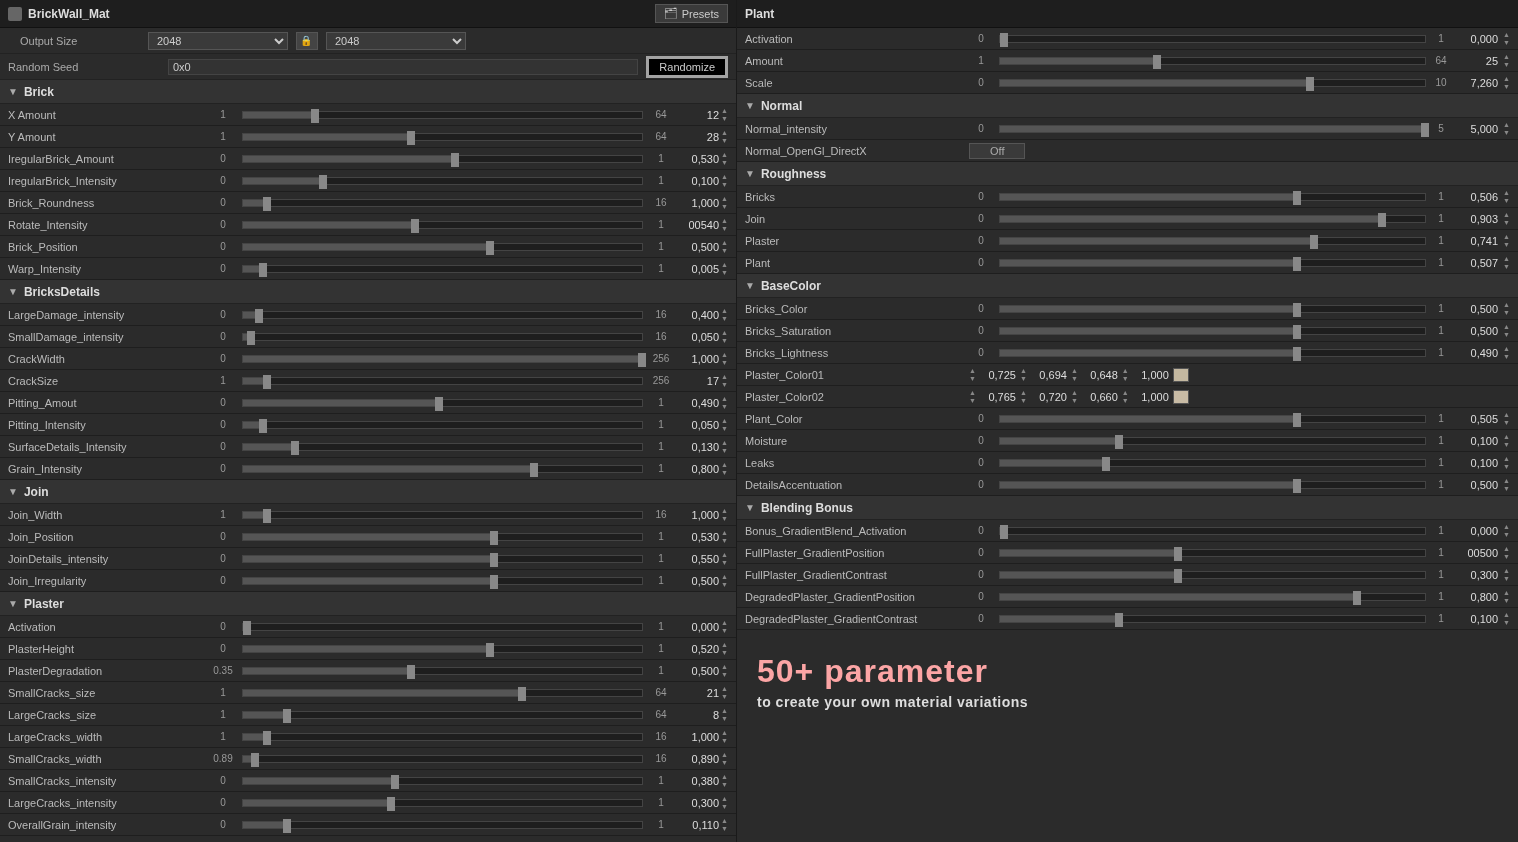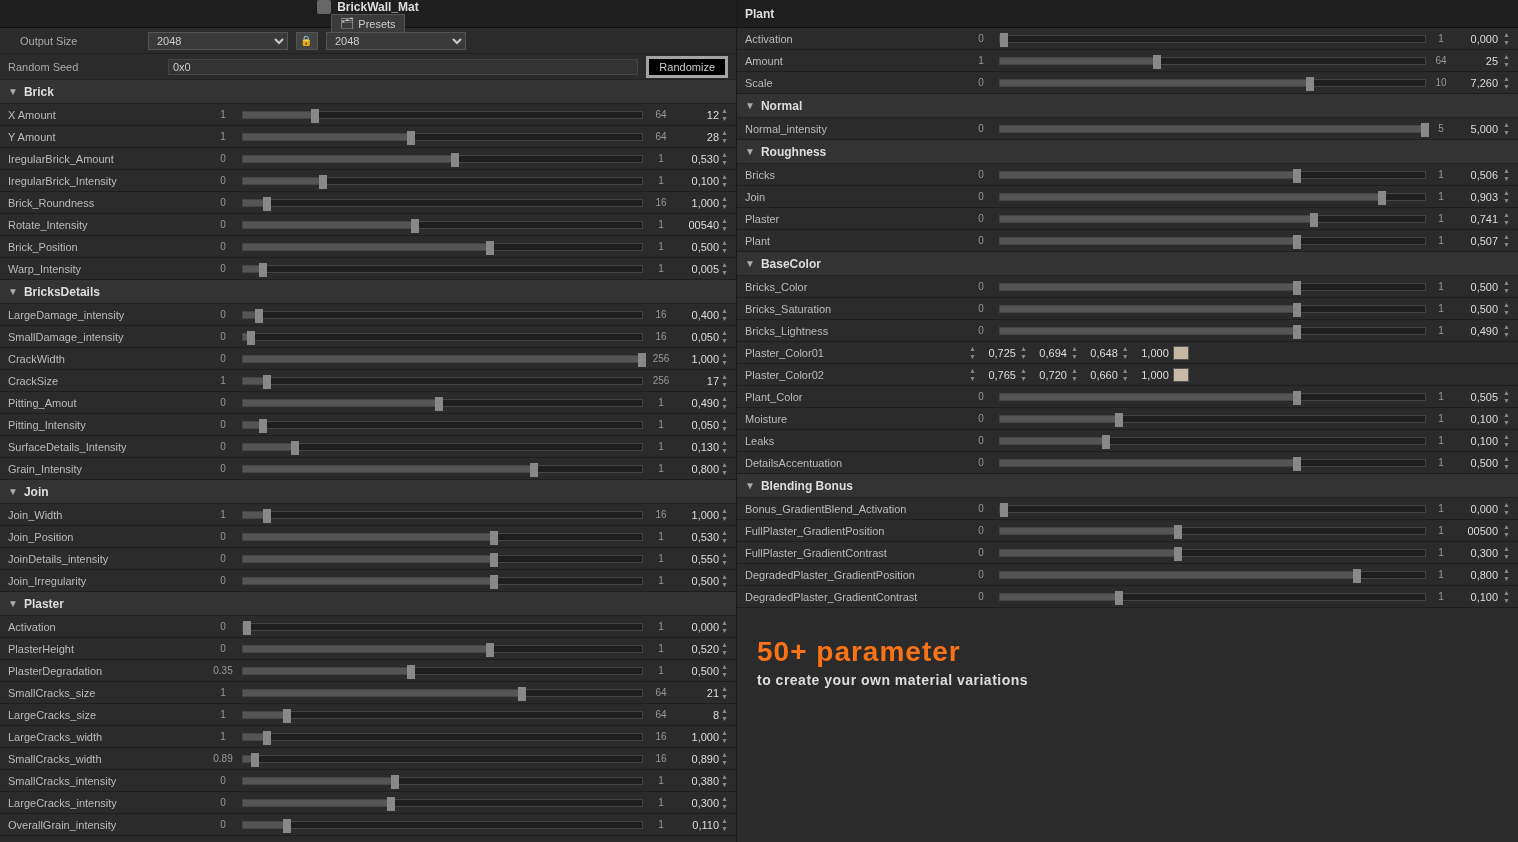--- a/index.html
+++ b/index.html
@@ -34,21 +34,20 @@
     ::-webkit-scrollbar-thumb { background: #555; }
 
     .title-bar {
       background: #1e1e1e;
       height: 28px;
       display: flex;
       align-items: center;
       padding: 0 8px;
       border-bottom: 1px solid #111;
       justify-content: space-between;
-      flex-direction: column;
     }
     .title-bar-left {
       display: flex;
       align-items: center;
       gap: 6px;
     }
     .title-icon {
       width: 14px;
       height: 14px;
       background: #666;
@@ -378,23 +377,23 @@
     }
 
     .promo-area {
       padding: 20px 20px;
       display: flex;
       flex-direction: column;
       justify-content: flex-end;
       min-height: 100px;
     }
     .promo-title {
-      font-size: 28px;
+      font-size: 32px;
       font-weight: bold;
-      color: #f97316;
+      color: #fca5a5;
       font-family: Impact, Arial, sans-serif;
       letter-spacing: 1px;
     }
     .promo-sub {
       font-size: 14px;
       font-weight: bold;
       color: #ddd;
       font-family: Impact, Arial, sans-serif;
       letter-spacing: 0.5px;
       margin-top: 4px;
@@ -931,20 +930,24 @@
           <div class="r-slider-fill" style="width: 100%;"></div>
           <div class="r-slider-thumb" style="left: 99%;"></div>
         </div>
         <span class="r-param-max">5</span>
         <span class="r-param-value">5,000</span>
         <div class="r-param-arrows">
           <div class="r-param-arrow">▲</div>
           <div class="r-param-arrow">▼</div>
         </div>
       </div>
+      <div class="r-param-row">
+        <span class="r-param-name">Normal_OpenGl_DirectX</span>
+        <button class="off-toggle">Off</button>
+      </div>
       <div class="r-section-header">
         <span class="section-arrow">▼</span>
         <span class="r-section-title">Roughness</span>
       </div>
       <div class="r-param-row">
         <span class="r-param-name">Bricks</span>
         <span class="r-param-min">0</span>
         <div class="r-slider-track">
           <div class="r-slider-fill" style="width: 70%;"></div>
           <div class="r-slider-thumb" style="left: 69%;"></div>

